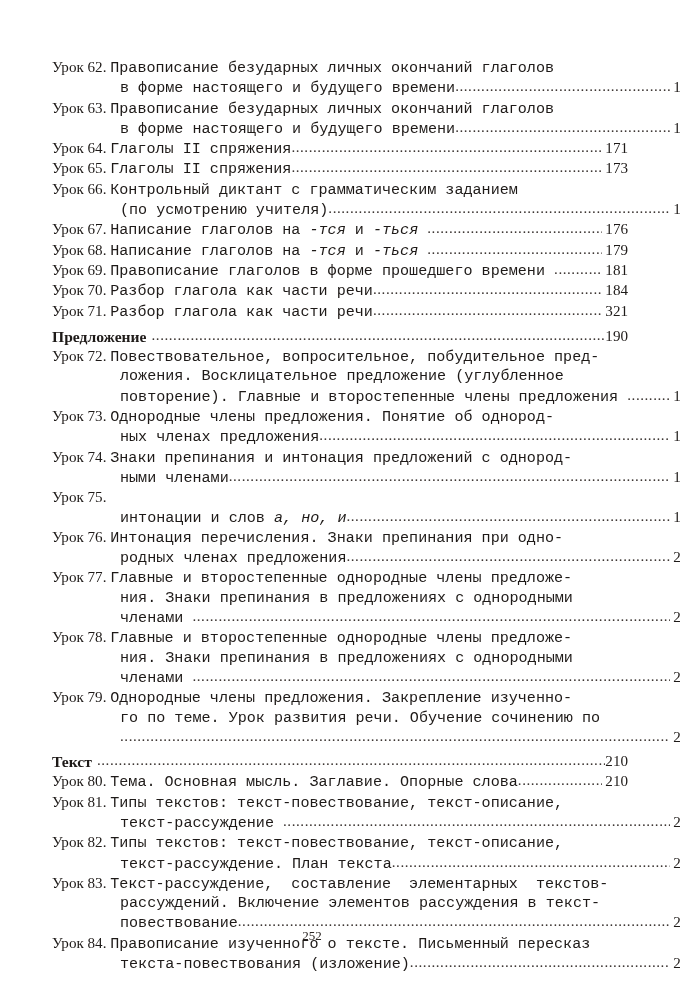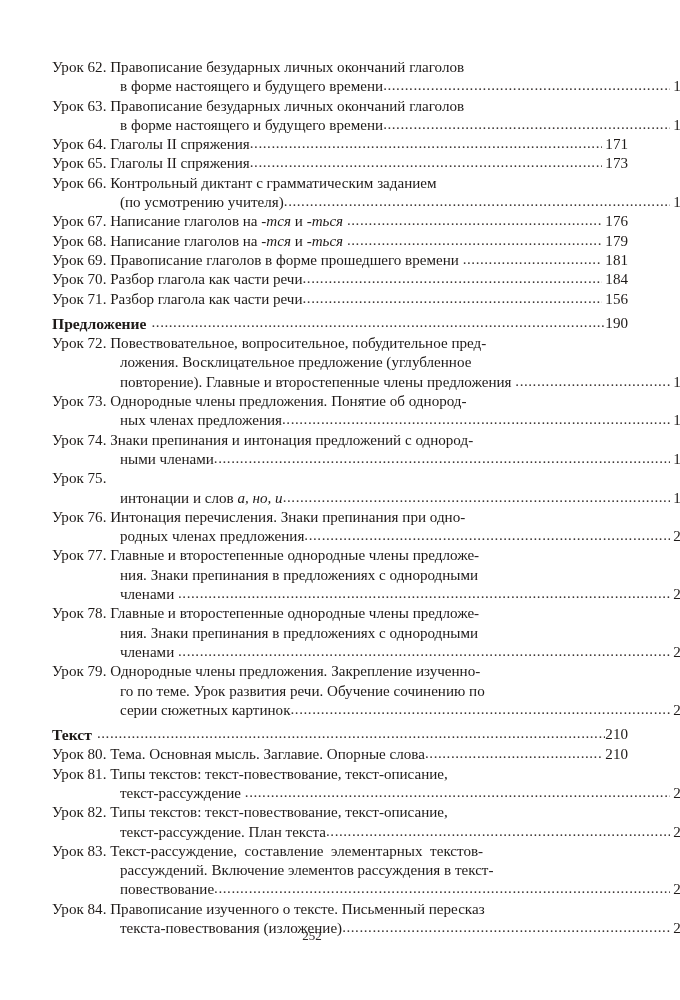--- a/index.html
+++ b/index.html
@@ -54,20 +54,21 @@
     flex: 1 1 auto;
     min-width: 0;
     display: flex;
     align-items: baseline;
     white-space: nowrap;
     overflow: hidden;
   }
   .txt {
     flex: 0 0 auto;
     white-space: pre;
+    font-family: Liberation Mono, monospace;
   }
   .txt.justify {
     flex: 0 0 auto;
     white-space: pre;
   }
   .leader {
     flex: 1 1 auto;
     min-width: 4px;
     overflow: hidden;
     white-space: nowrap;
@@ -255,21 +256,21 @@
           </span>
         </div>
       </div>
       <div class="entry">
         <div class="line">
           <span class="num-col">Урок 71.</span>
           <span class="lbl"> </span>
           <span class="body-col">
             <span class="txt">Разбор глагола как части речи</span>
             <span class="leader"></span>
-            <span class="pg">156</span>
+            <span class="pg">321</span>
           </span>
         </div>
       </div>
       <div class="section">
         <span class="sec-title">Предложение</span>
         <span class="leader"></span>
         <span class="pg">190</span>
       </div>
       <div class="entry">
         <div class="line nopg">
@@ -403,21 +404,20 @@
             <span class="txt">Однородные члены предложения. Закрепление изученно-</span>
           </span>
         </div>
         <div class="line nopg cont">
           <span class="body-col">
             <span class="txt">го по теме. Урок развития речи. Обучение сочинению по</span>
           </span>
         </div>
         <div class="line cont">
           <span class="body-col">
-            <span class="txt">серии сюжетных картинок</span>
             <span class="leader"></span>
             <span class="pg">208</span>
           </span>
         </div>
       </div>
       <div class="section">
         <span class="sec-title">Текст</span>
         <span class="leader"></span>
         <span class="pg">210</span>
       </div>

